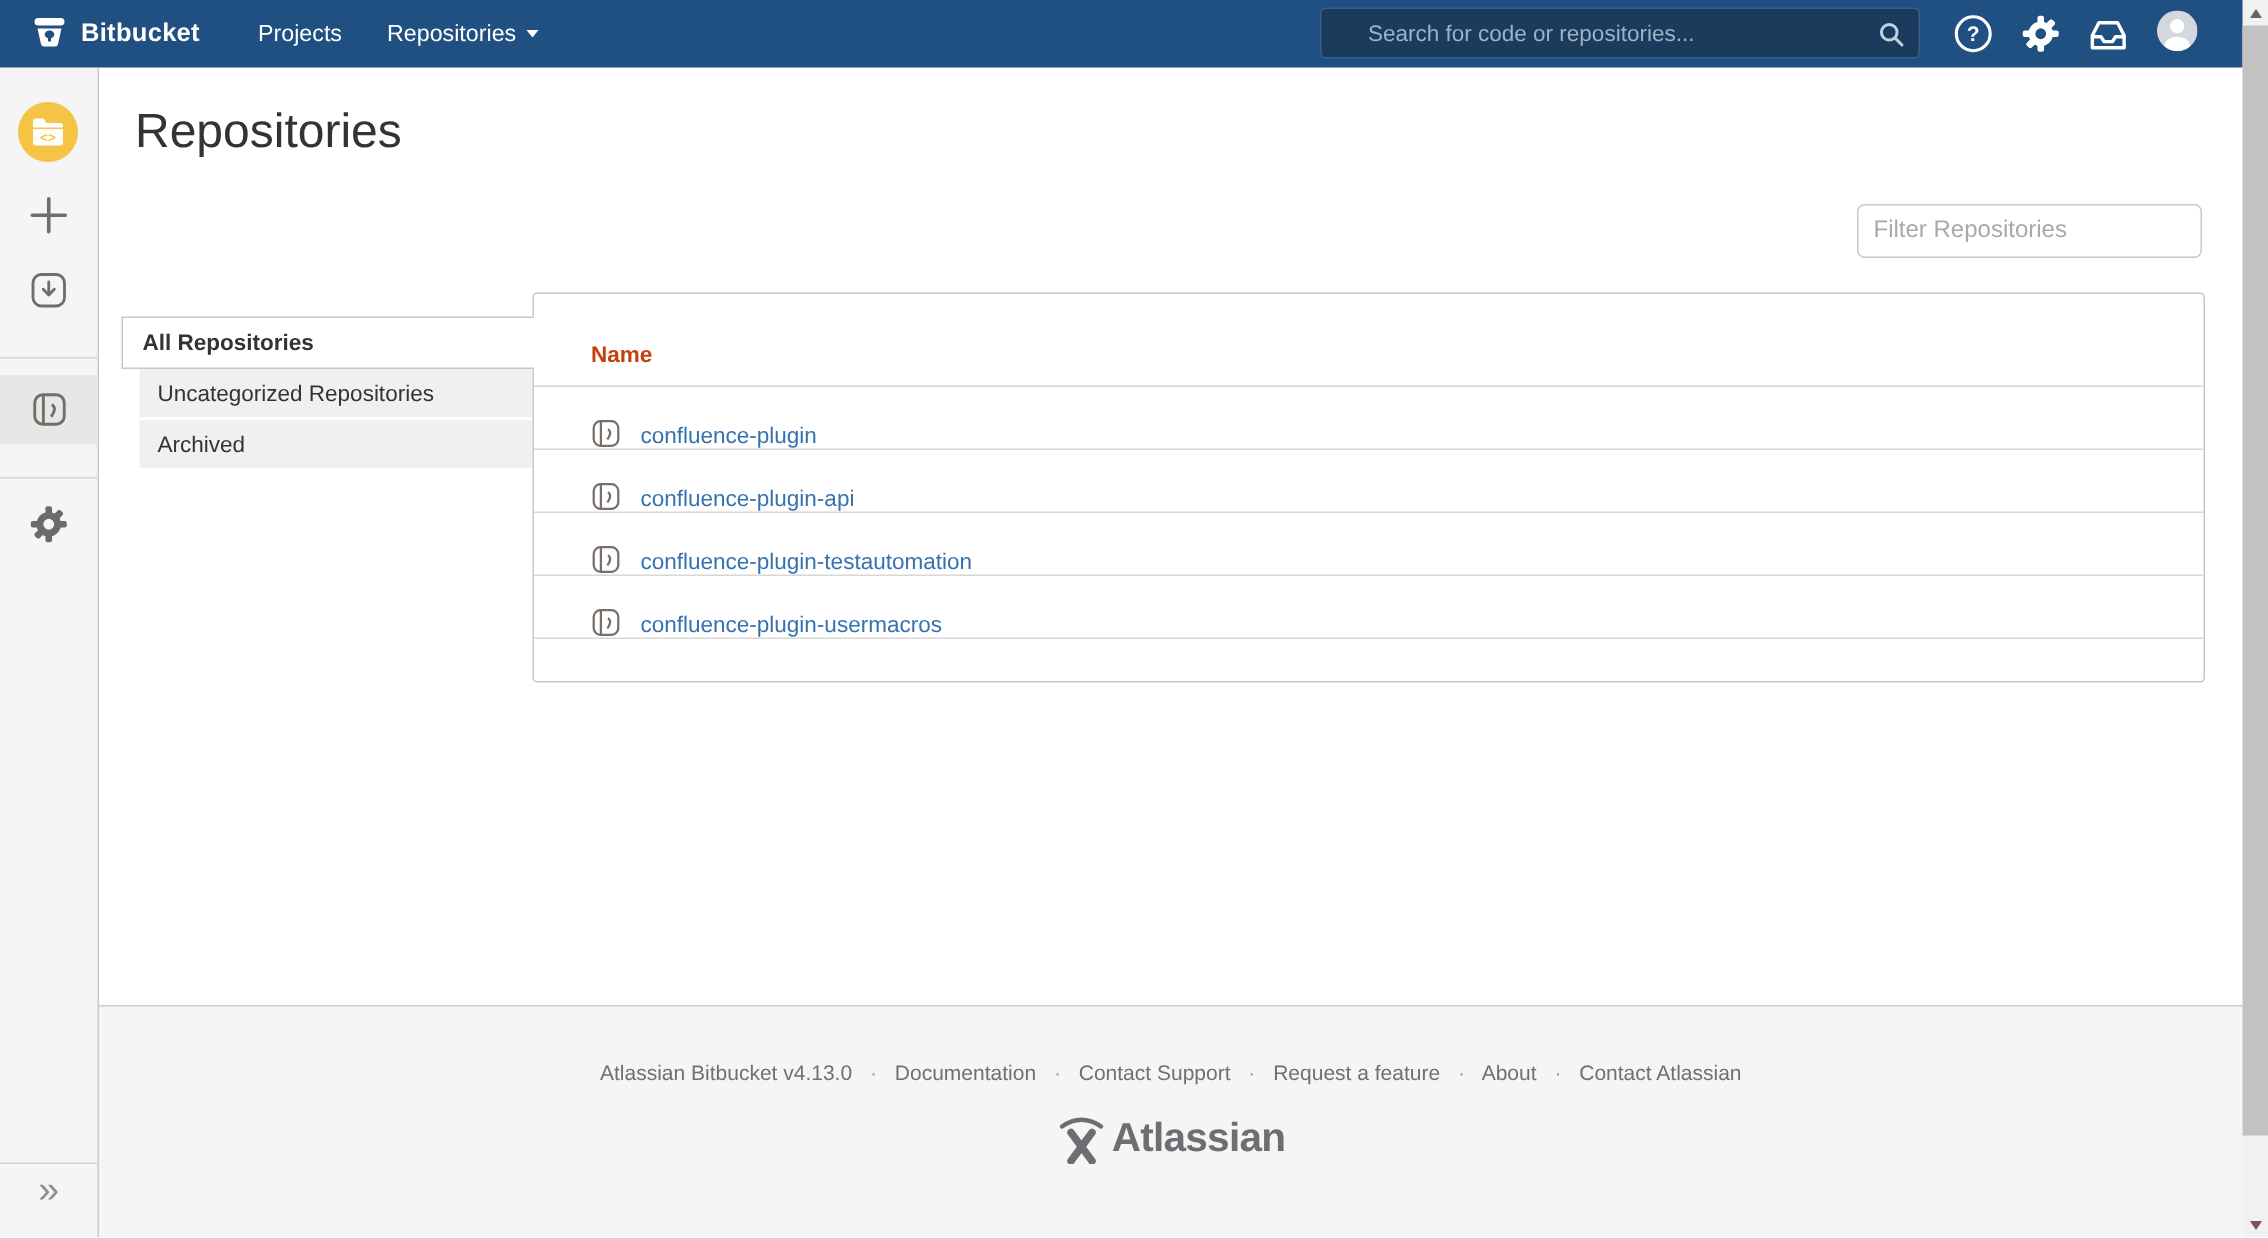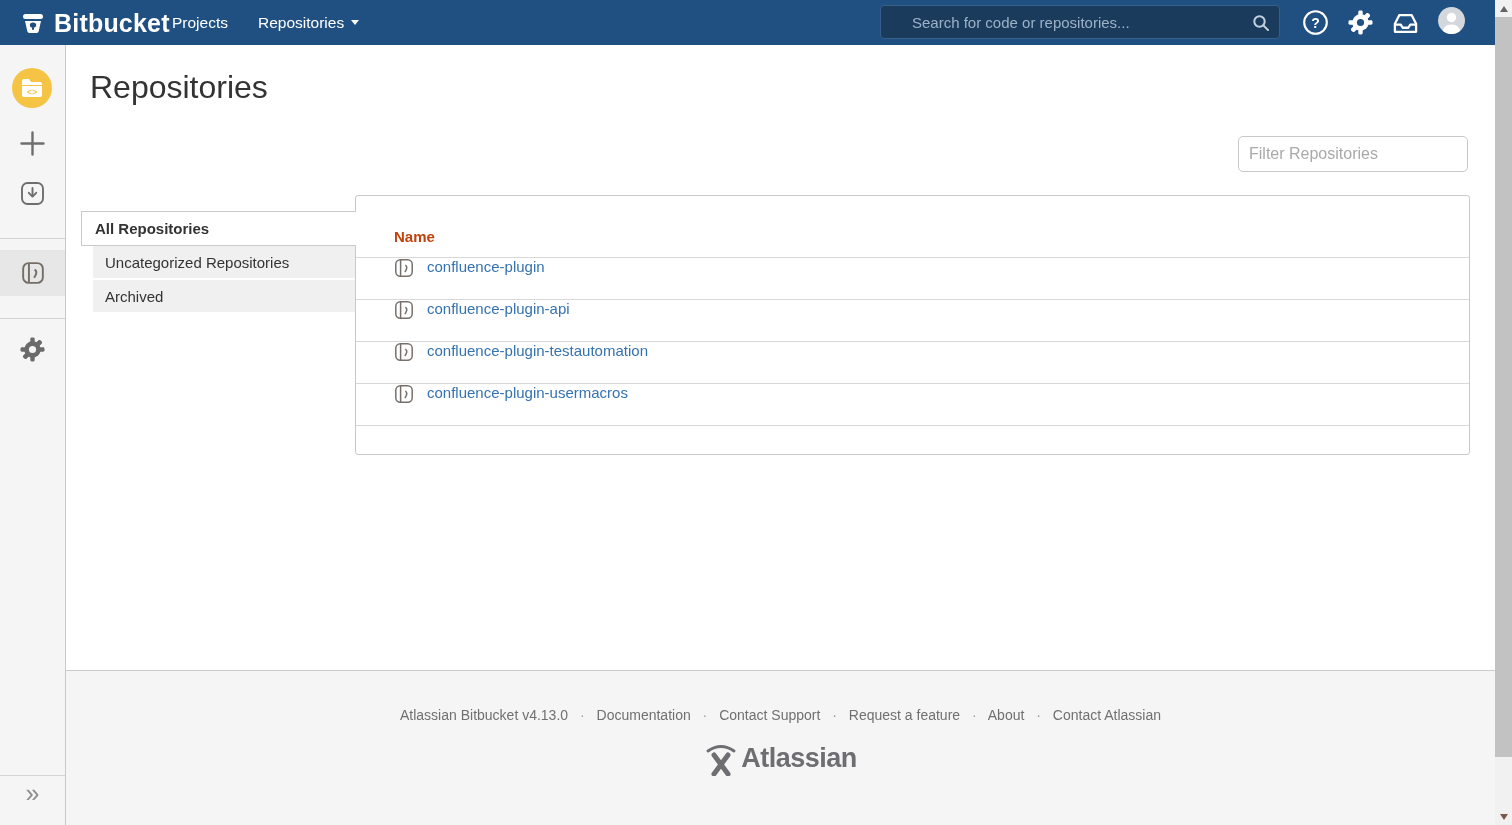--- a/index.html
+++ b/index.html
@@ -10,21 +10,21 @@
     background: #ffffff;
     overflow: hidden;
     color: #333;
   }
   
   .topnav {
     position: absolute; left:0; top:0; width:1512px; height:45px;
     background:#205081; z-index:5;
   }
   .brand { position:absolute; left:20px; top:9px; display:flex; align-items:center; gap:8px; cursor:pointer; }
-  .brand-text { color:#fff; font-size:25px; font-weight:bold; letter-spacing:.2px; }
+  .brand-text { color:#fff; font-size:17px; font-weight:bold; letter-spacing:.2px; }
   .nav-item {
     position:absolute; top:0; height:45px; line-height:45px;
     color:#fff; font-size:15.5px; cursor:pointer; display:flex; align-items:center;
   }
   .nav-projects { left:172px; }
   .nav-repos { left:258px; }
   .caret-down {
     display:inline-block; width:0; height:0; margin-left:7px;
     border-left:4px solid transparent; border-right:4px solid transparent;
     border-top:5px solid #fff;
@@ -94,21 +94,21 @@
   }
   .repo-panel {
     position:absolute; left:289px; top:150px; width:1115px; height:260px;
     background:#fff; border:1px solid #c9c9c9; border-radius:3px; z-index:2;
   }
   .tbl-header {
     height:62px; display:flex; align-items:flex-end; padding:0 0 12px 38px;
     font-weight:bold; font-size:15px; color:#c2410c; border-bottom:1px solid #d8d8d8;
   }
   .repo-row {
-    height:42px; display:flex; align-items:flex-start; gap:13px; padding-left:38px;
+    height:42px; display:flex; align-items:flex-end; gap:13px; padding-left:38px;
     border-bottom:1px solid #d8d8d8; cursor:pointer;
   }
   .repo-link { color:#3572b0; font-size:15px; text-decoration:none; cursor:pointer; }
   
   .footer {
     position:absolute; left:0; right:0; bottom:0; height:155px;
     background:#f5f5f5; border-top:1px solid #ccc; text-align:center;
     color:#707070; font-size:14px;
   }
   .footer-license { padding-top:31px; }

